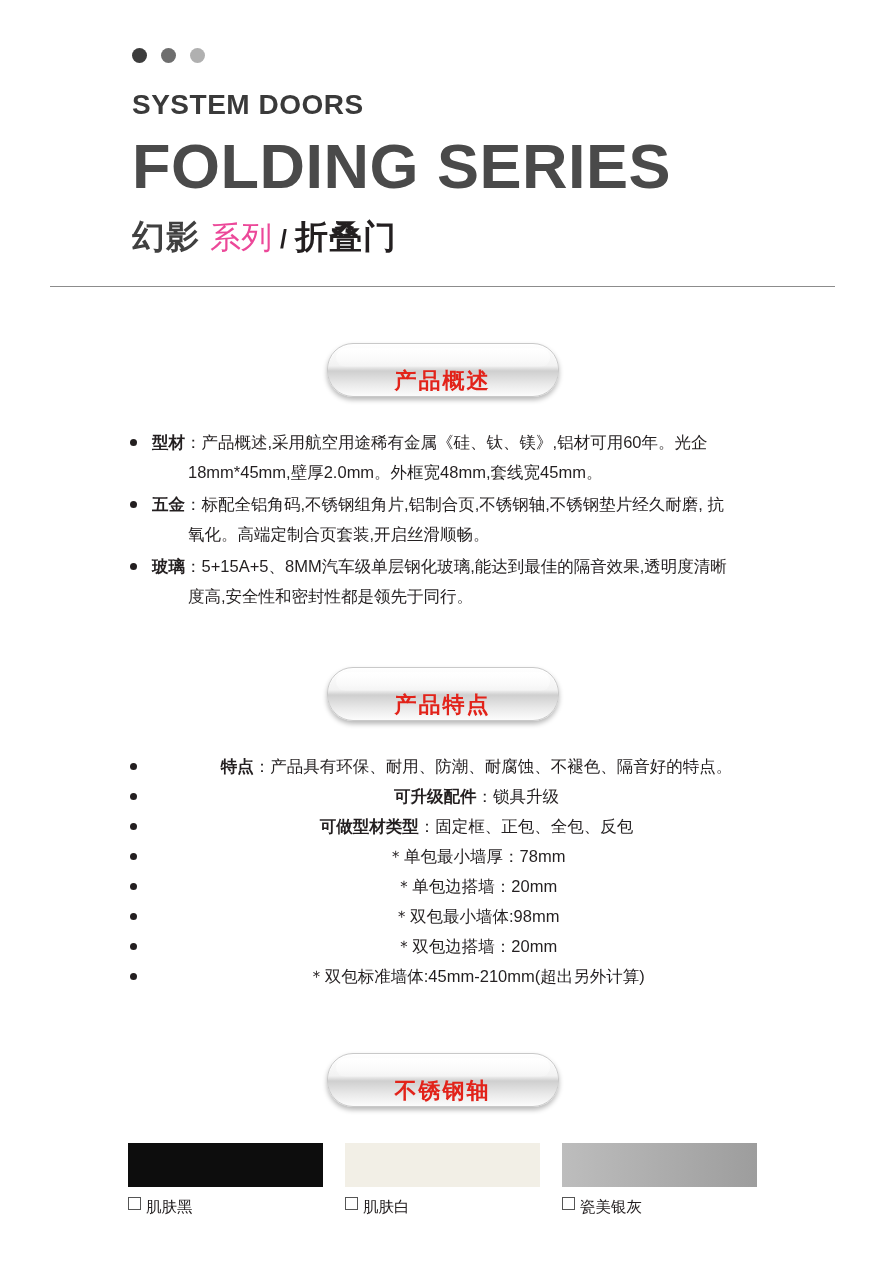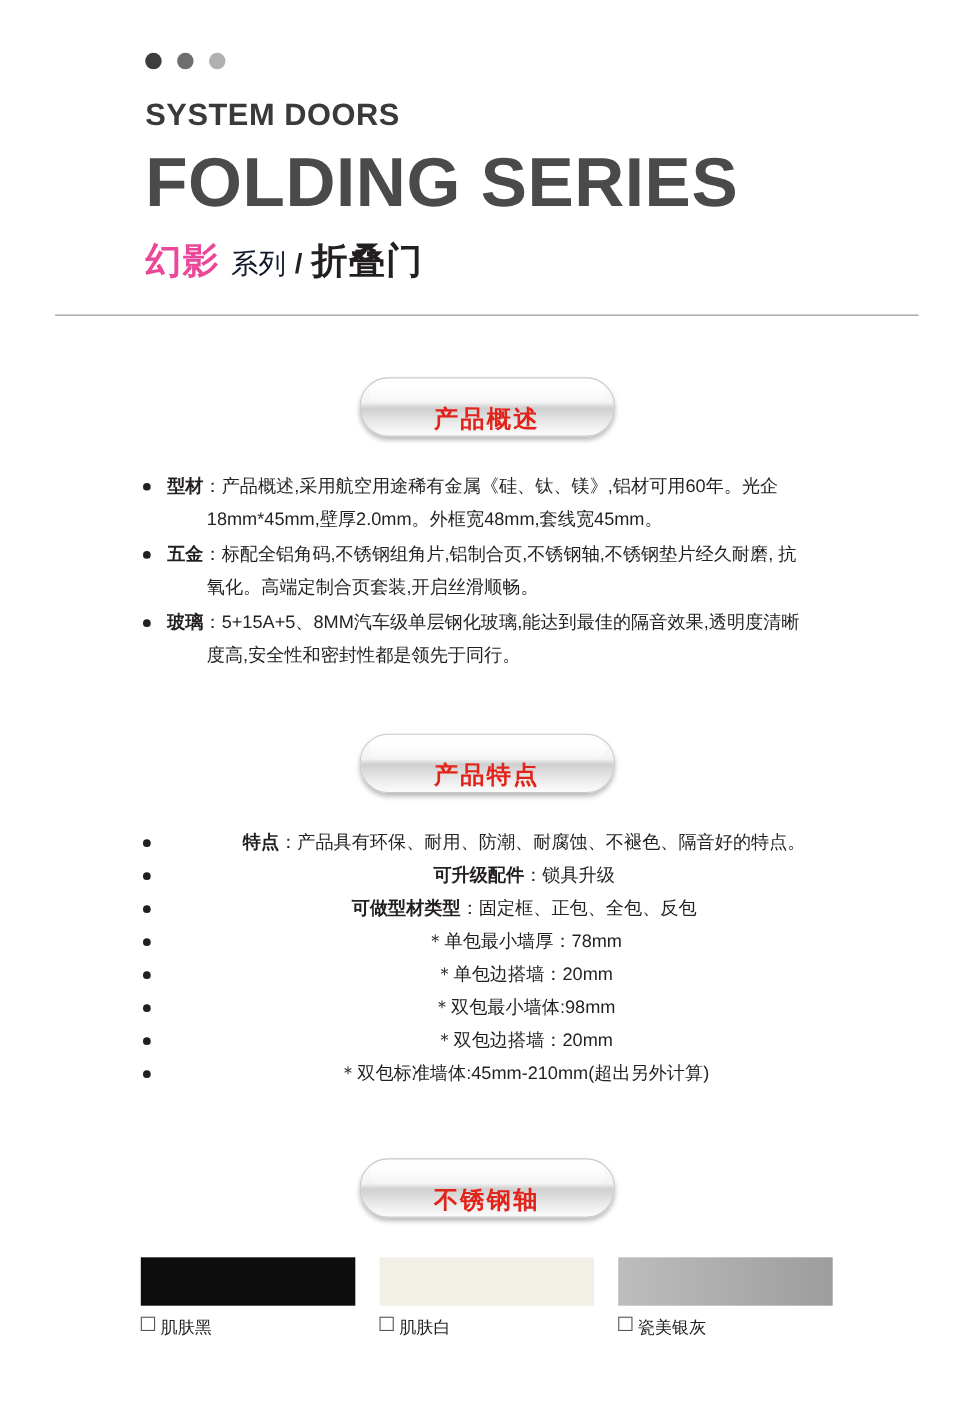--- a/index.html
+++ b/index.html
@@ -59,29 +59,29 @@
   .cn-title {
     margin-top: 16px;
     font-size: 31px;
     font-weight: bold;
     color: #231f20;
     display: flex;
     align-items: baseline;
     gap: 4px;
   }
   .cn-red {
+    color: #404040;
+    font-size: 33px;
+    font-weight: bold;
+    letter-spacing: 1px;
+  }
+  .cn-series {
+    font-size: 31px;
+    font-weight: normal;
     color: #ec4899;
-    font-size: 33px;
-    font-weight: bold;
-    letter-spacing: 1px;
-  }
-  .cn-series {
-    font-size: 25px;
-    font-weight: normal;
-    color: #0f172a;
     margin-left: 6px;
     font-family: Liberation Serif, serif;
   }
   .cn-slash {
     font-size: 25px;
     color: #231f20;
     margin: 0 4px;
   }
   .cn-main {
     font-size: 33px;

